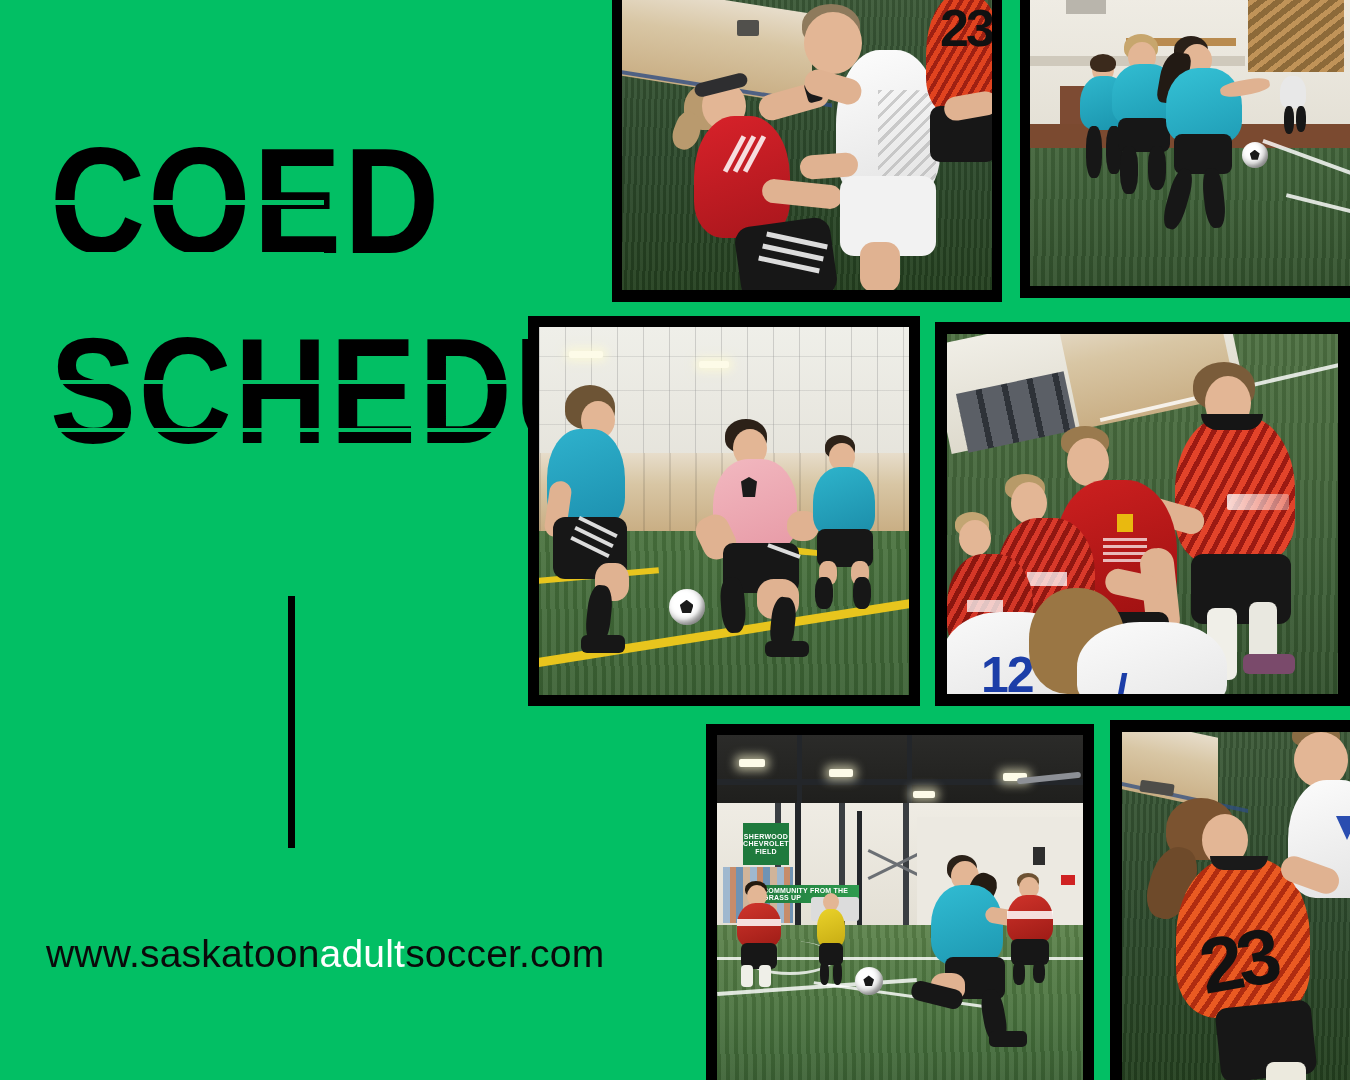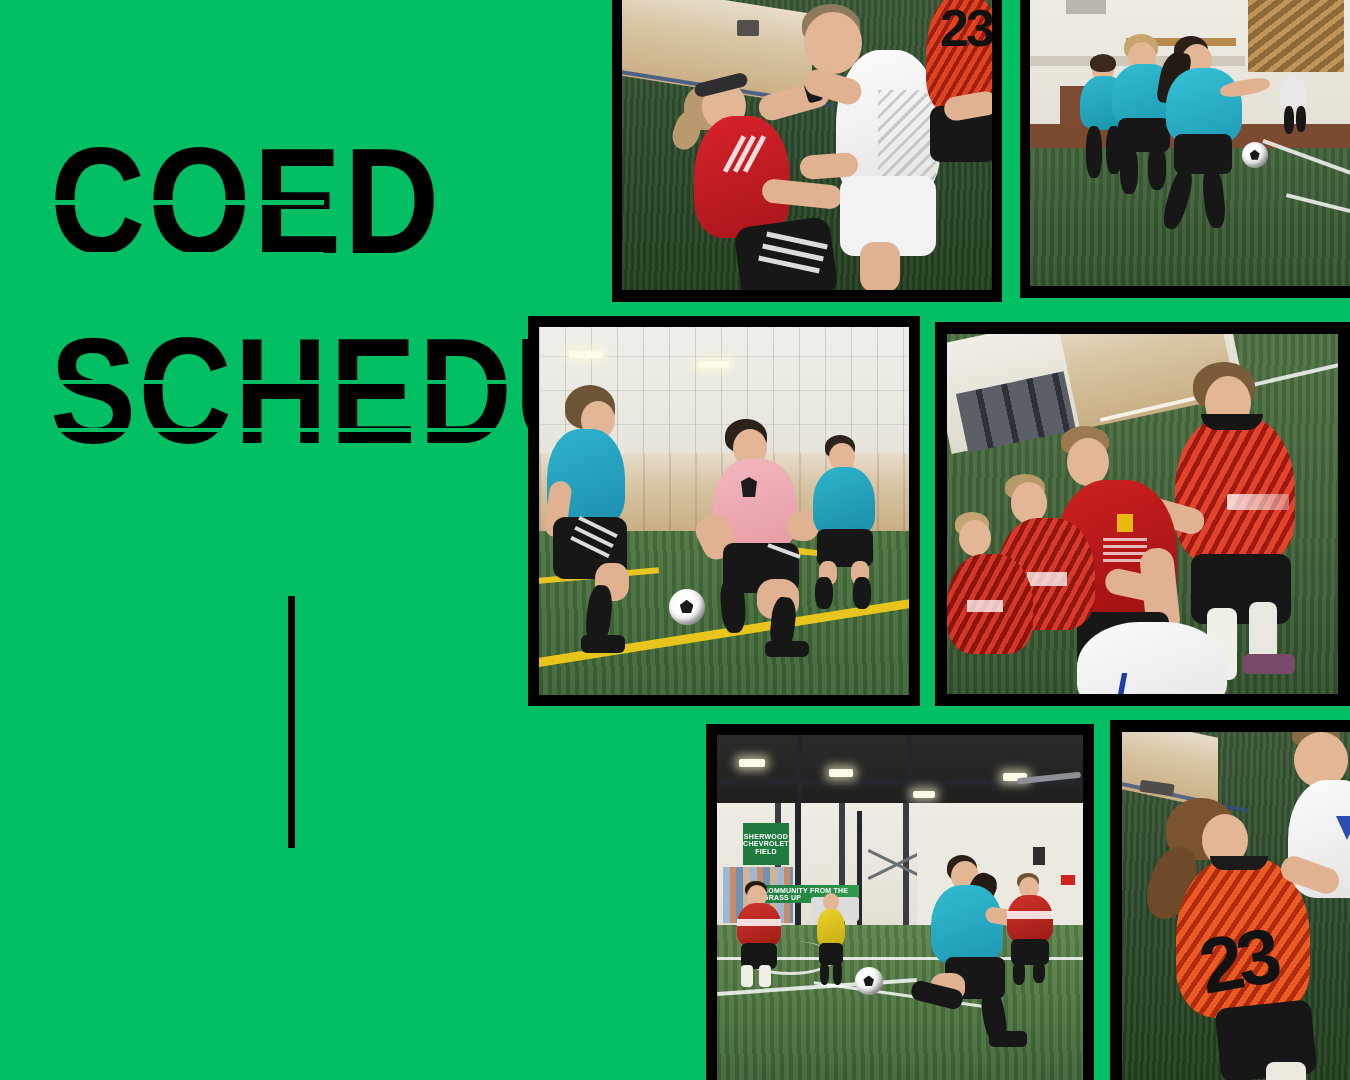--- a/index.html
+++ b/index.html
@@ -103,20 +103,21 @@
        background:linear-gradient(to bottom,transparent 0 44%,#02bf64 44% 47.5%,transparent 47.5% 100%);"></div>
   <div style="position:absolute;left:44px;top:143px;width:280px;height:130px;pointer-events:none;
        background:linear-gradient(to bottom,transparent 0 84%,#02bf64 84% 87%,transparent 87% 100%);"></div>
   <div style="position:absolute;left:44px;top:325px;width:470px;height:120px;pointer-events:none;
        background:linear-gradient(to bottom,transparent 0 46%,#02bf64 46% 49.5%,transparent 49.5% 100%);"></div>
   <div style="position:absolute;left:44px;top:325px;width:470px;height:120px;pointer-events:none;
        background:linear-gradient(to bottom,transparent 0 86%,#02bf64 86% 89%,transparent 89% 100%);"></div>
 
   <div class="vrule"></div>
 
+  <div class="url"><span>www.saskatoon</span><span class="hl">adult</span><span>soccer.com</span></div>
 
   <div class="frame" style="left:612px; top:-12px; width:390px; height:314px;">
     <div class="photo turf-dark" style="left:10px; top:10px; width:370px; height:292px;">
 
       <div class="tarp" style="position:absolute;left:-10px;top:0;width:200px;height:92px;transform:skewY(9deg);"></div>
       <div style="position:absolute;left:-10px;top:88px;width:220px;height:4px;background:#2f4e82;transform:skewY(9deg);opacity:.8;"></div>
       <div style="position:absolute;left:115px;top:22px;width:22px;height:16px;background:#51504c;border-radius:2px;"></div>
 
       <div class="p" style="left:58px; top:62px; width:140px; height:230px;">
         <div class="hair" style="left:4px;top:24px;width:46px;height:46px;background:#b99a6e;"></div>
@@ -311,20 +312,25 @@
         <div style="position:absolute;left:30px;top:98px;width:40px;height:14px;background:rgba(255,255,255,.75);"></div>
       </div>
       <div class="p" style="left:4px;top:178px;width:90px;height:150px;">
         <div class="hair" style="left:4px;top:0;width:34px;height:24px;background:#c2a573;"></div>
         <div class="head" style="left:8px;top:8px;width:32px;height:36px;"></div>
         <div class="torso" style="left:-4px;top:42px;width:86px;height:100px;
              background:repeating-linear-gradient(118deg,#d43727 0 5px,#8c160f 5px 10px);"></div>
         <div style="position:absolute;left:16px;top:88px;width:36px;height:12px;background:rgba(255,255,255,.75);"></div>
       </div>
 
+      <div class="p" style="left:-6px;top:250px;width:200px;height:120px;">
+        <div class="torso" style="left:0;top:28px;width:140px;height:96px;background:linear-gradient(160deg,#fafafa,#e4e4e4);"></div>
+        <div class="jerseynum" style="left:40px;top:62px;font-size:50px;color:#1c3ea8;letter-spacing:-2px;">12</div>
+        <div class="hair" style="left:88px;top:4px;width:96px;height:106px;background:#9a7644;border-radius:48% 48% 40% 40%;"></div>
+      </div>
       <div class="p" style="left:130px;top:288px;width:170px;height:90px;">
         <div class="torso" style="left:0;top:0;width:150px;height:90px;background:linear-gradient(160deg,#fbfbfb,#e6e6e6);"></div>
         <div class="jerseynum" style="left:38px;top:42px;font-size:46px;color:#1c3ea8;">/</div>
       </div>
       <div class="skin" style="left:158px;top:238px;width:56px;height:26px;border-radius:13px;transform:rotate(12deg);"></div>
     </div>
   </div>
 
   <div class="frame" style="left:706px; top:724px; width:388px; height:370px;">
     <div class="photo" style="left:11px; top:11px; width:366px; height:348px; background:#22241f;">

